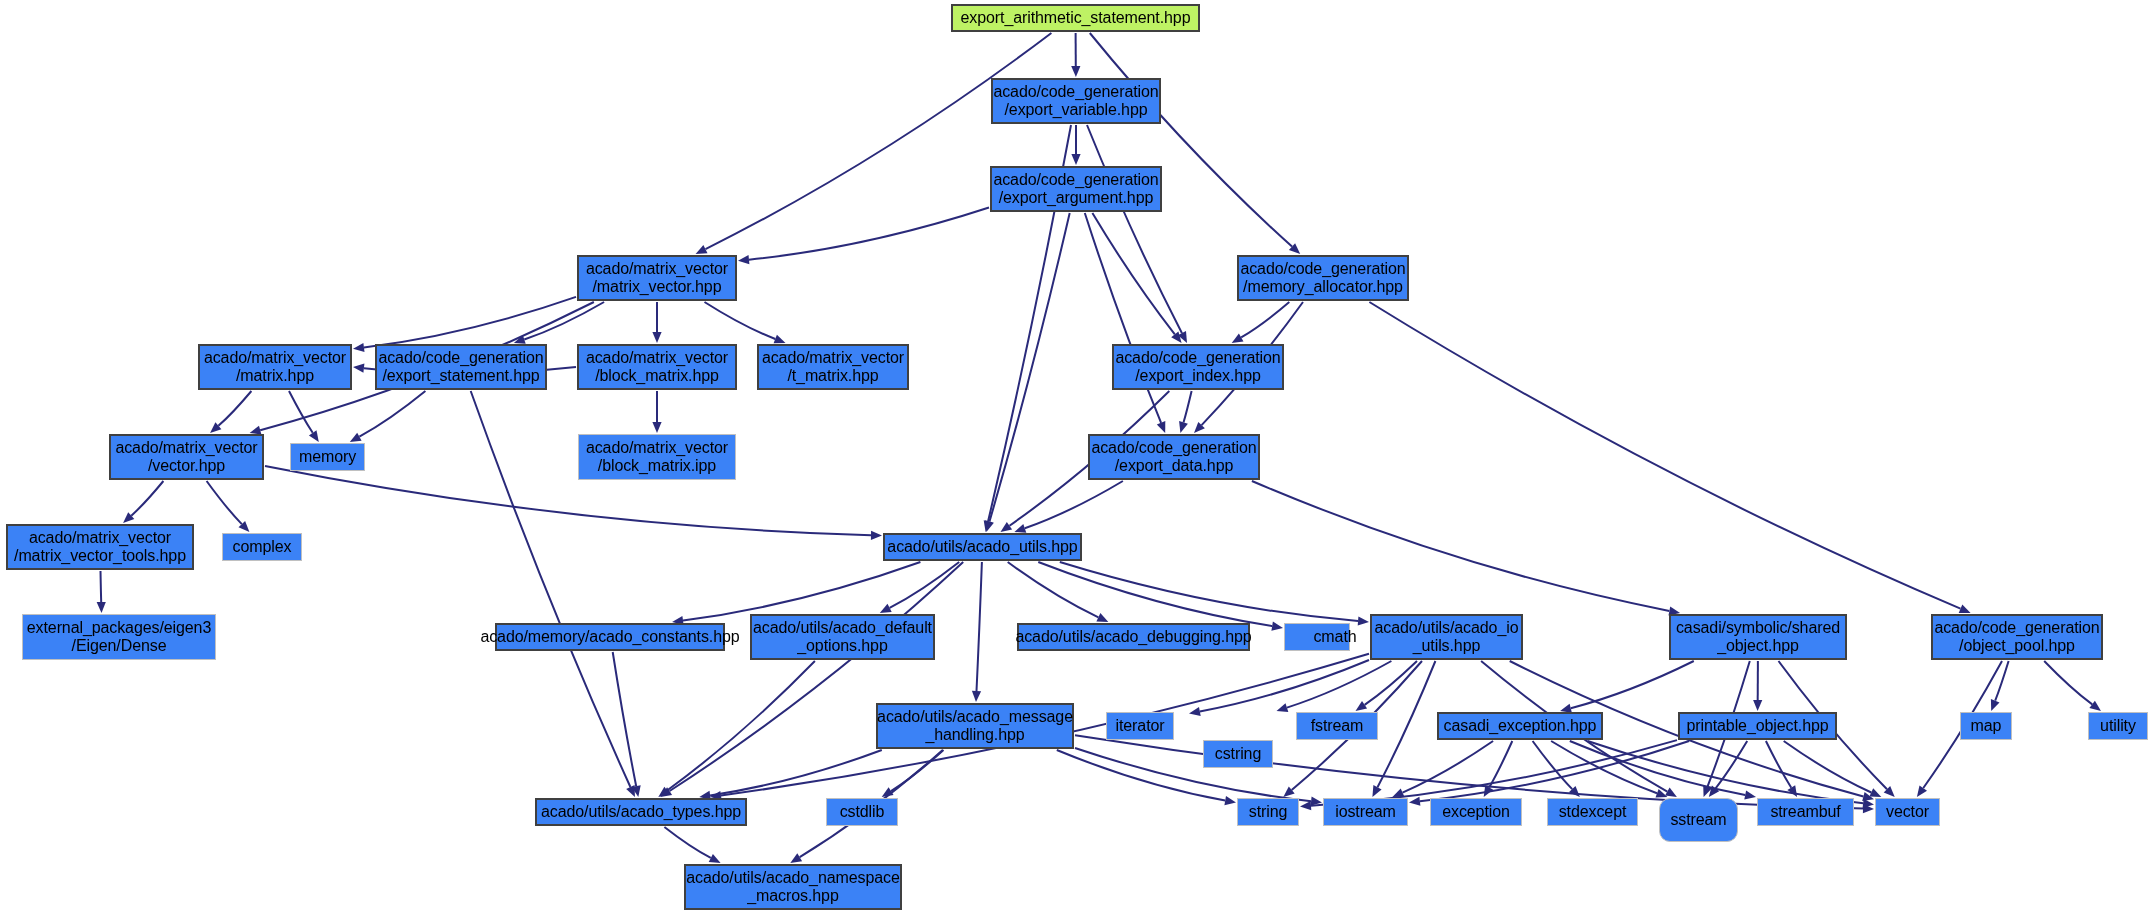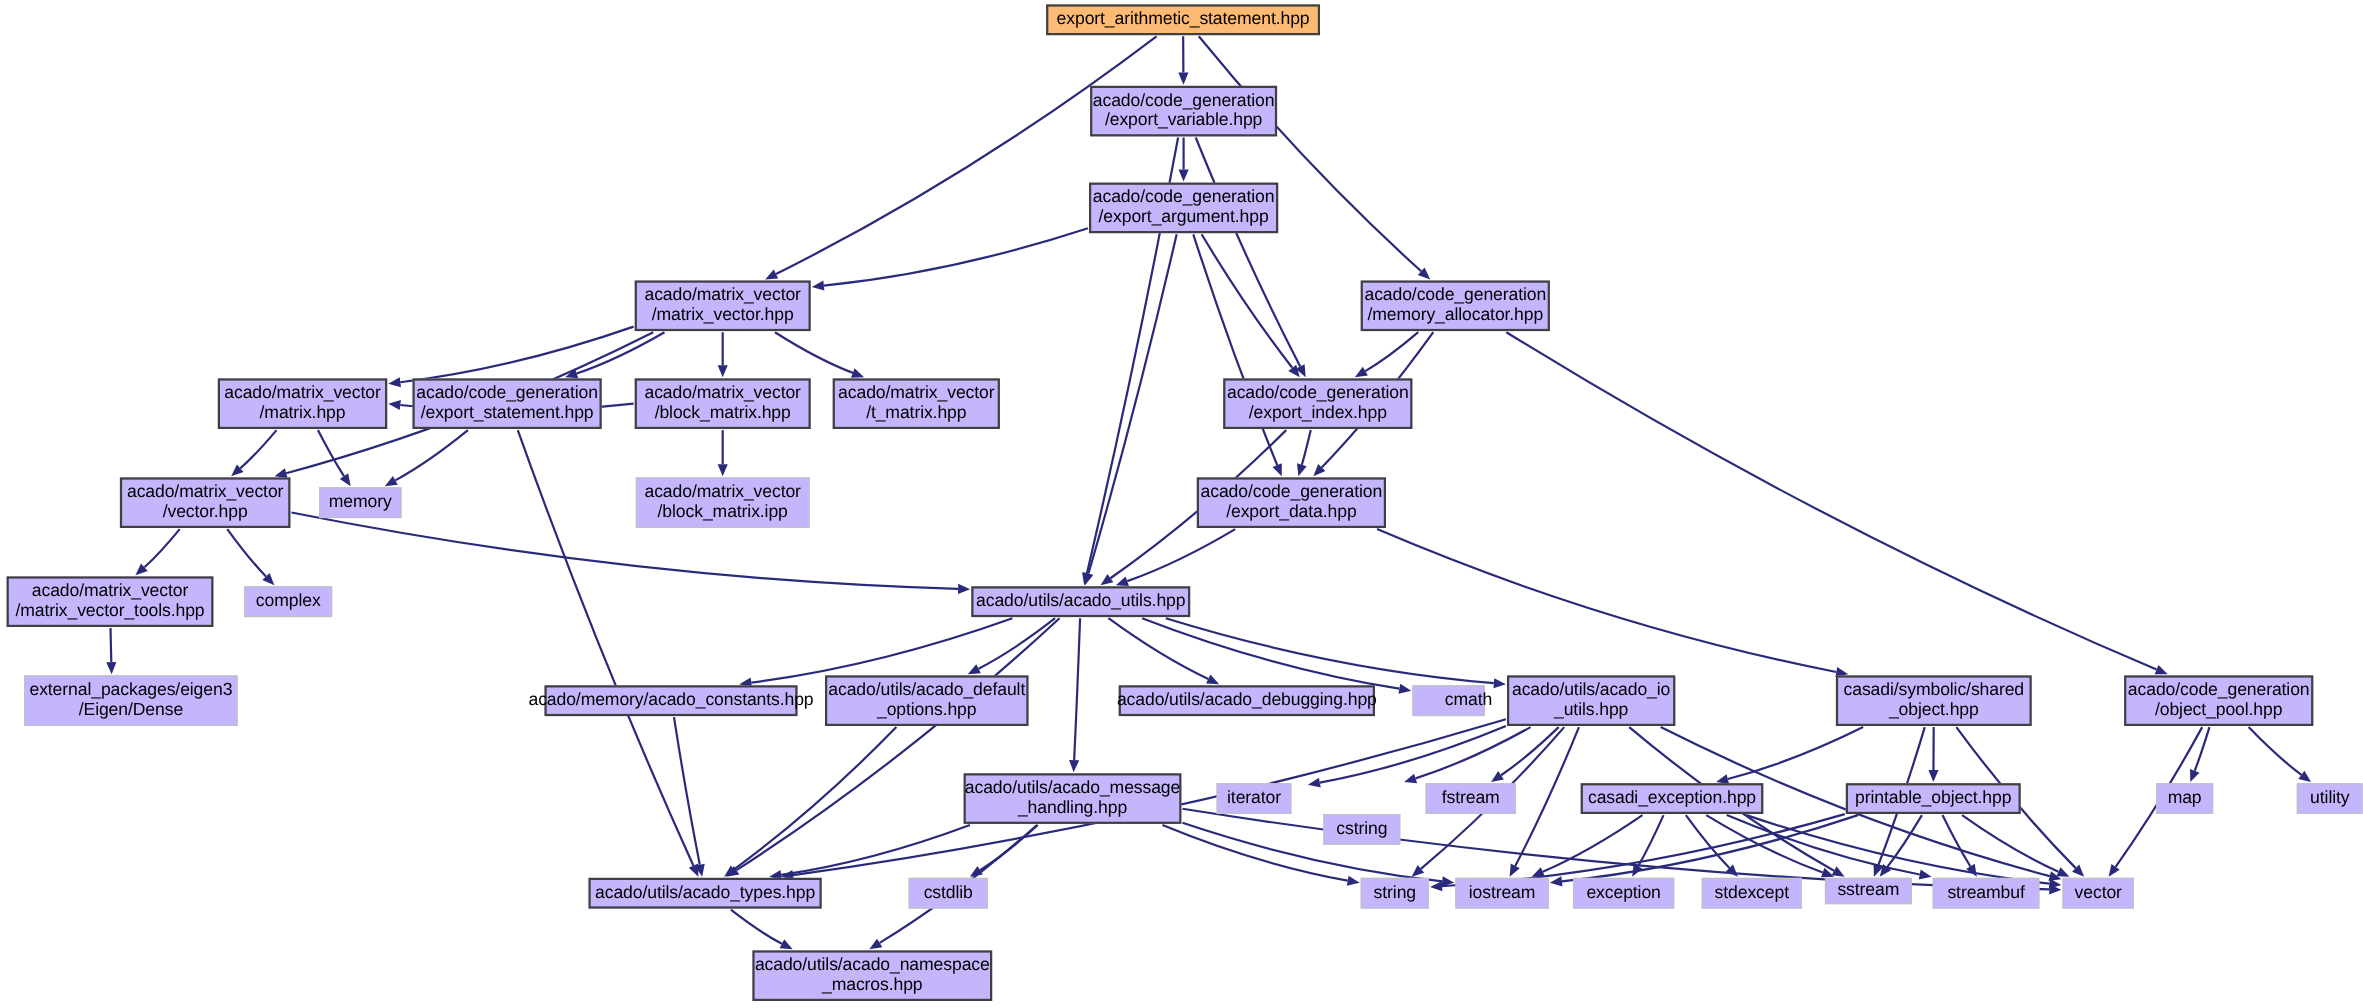--- a/index.html
+++ b/index.html
@@ -33,32 +33,32 @@
   }
   .gnode {
     position: absolute;
     box-sizing: border-box;
     display: flex;
     align-items: center;
     justify-content: center;
     text-align: center;
     line-height: 1.12;
     color: #000000;
-    background: #c4b5fd;
+    background: #3b82f6;
     border: 1px solid #c0c0c0;
     font-size: 16px;
     white-space: pre;
     letter-spacing: -0.1px;
   }
   .gnode.internal {
     border: 2px solid #404040;
   }
   .gnode.root {
     border: 2px solid #404040;
-    background: #fdba74;
+    background: #bef264;
   }
 </style>
 </head>
 <body>
 
 <div id="graph-root">
   <svg class="graph-canvas" id="edge-layer" viewBox="0 0 2148 916" preserveAspectRatio="none" aria-hidden="true">
       <path class="edge-path" d="M 1051.4 33.0 Q 883.8 160.1 705.5 249.1"></path>
       <polygon class="edge-head" points="695.6,254.0 703.4,245.0 707.5,253.2"></polygon>
       <path class="edge-path" d="M 1075.6 33.0 Q 1075.7 55.0 1075.8 66.0"></path>
@@ -260,19 +260,19 @@
       <div class="gnode internal" style="left: 1437px; top: 712px; width: 166px; height: 28px;">casadi_exception.hpp</div>
       <div class="gnode internal" style="left: 1678px; top: 712px; width: 159px; height: 28px;">printable_object.hpp</div>
       <div class="gnode external" style="left: 1960px; top: 712px; width: 52px; height: 28px;">map</div>
       <div class="gnode external" style="left: 2088px; top: 712px; width: 60px; height: 28px;">utility</div>
       <div class="gnode internal" style="left: 535px; top: 798px; width: 212px; height: 28px;">acado/utils/acado_types.hpp</div>
       <div class="gnode external" style="left: 826px; top: 798px; width: 72px; height: 28px;">cstdlib</div>
       <div class="gnode external" style="left: 1237px; top: 798px; width: 62px; height: 28px;">string</div>
       <div class="gnode external" style="left: 1323px; top: 798px; width: 85px; height: 28px;">iostream</div>
       <div class="gnode external" style="left: 1430px; top: 798px; width: 92px; height: 28px;">exception</div>
       <div class="gnode external" style="left: 1547px; top: 798px; width: 91px; height: 28px;">stdexcept</div>
-      <div class="gnode external" style="left: 1659px; top: 798px; width: 79px; height: 24px;">sstream</div>
+      <div class="gnode external" style="left: 1659px; top: 798px; width: 79px; height: 44px; border-radius: 11px;">sstream</div>
       <div class="gnode external" style="left: 1757px; top: 798px; width: 97px; height: 28px;">streambuf</div>
       <div class="gnode external" style="left: 1875px; top: 798px; width: 65px; height: 28px; text-align: right;">vector</div>
       <div class="gnode internal" style="left: 649px; top: 864px; width: 218px; height: 46px; margin-left: 35px;">acado/utils/acado_namespace
 _macros.hpp</div>
     </div>
 </div>
 
 </body></html>

